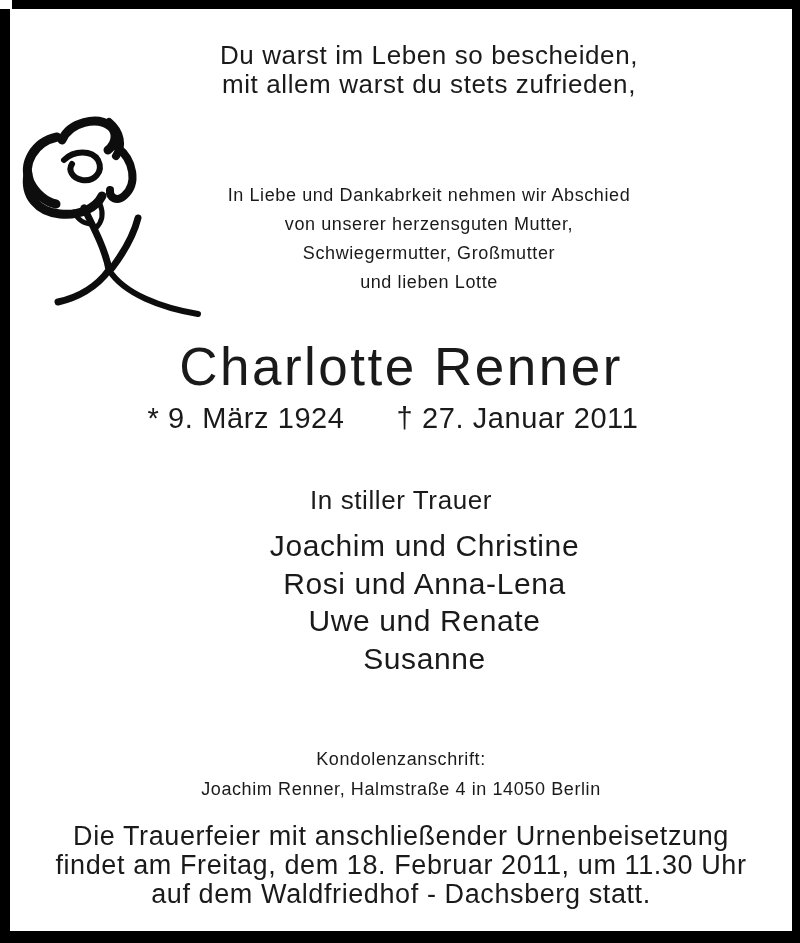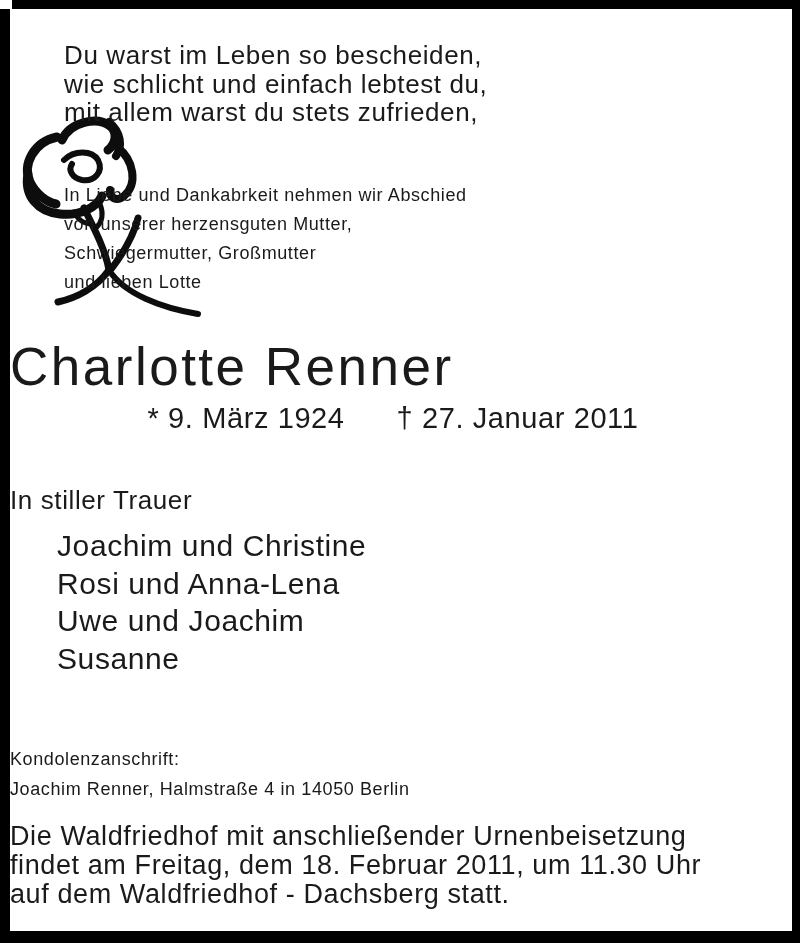--- a/index.html
+++ b/index.html
@@ -19,21 +19,21 @@
   
   .bar{position:absolute;background:var(--frame);}
   .bar-top{left:12px;top:0;right:0;height:9px;}
   .bar-left{left:0;top:9px;bottom:0;width:10px;}
   .bar-right{right:0;top:9px;bottom:0;width:8px;}
   .bar-bottom{left:10px;bottom:0;right:0;height:12px;}
 
   .rose{position:absolute;left:12px;top:112px;width:196px;height:216px;}
   .rose path{fill:none;stroke:#0d0d0d;stroke-linecap:round;stroke-linejoin:round;}
 
-  .block{position:absolute;letter-spacing:0.6px;}
+  .block{position:absolute;text-align:center;letter-spacing:0.6px;}
   .verse{top:41px;left:64px;right:6px;font-size:26px;line-height:28.5px;}
   .intro{top:181px;left:64px;right:6px;font-size:18px;line-height:29px;}
   .name{top:338px;left:10px;right:8px;font-size:53px;line-height:58px;letter-spacing:2.5px;}
   .dates{top:402px;left:10px;right:24px;font-size:29px;line-height:32px;
          display:flex;justify-content:center;gap:52px;}
   .trauer{top:486px;left:10px;right:8px;font-size:26px;line-height:28px;}
   .mourners{top:527px;left:10px;right:8px;font-size:30px;line-height:37.5px;margin-left:47px;}
   .condolence{top:744px;left:10px;right:8px;font-size:18px;line-height:30px;}
   .funeral{top:822px;left:10px;right:8px;font-size:27px;line-height:29px;}
 </style>
@@ -59,21 +59,20 @@
     <path d="M88,92 C92,102 90,110 84,116" stroke-width="5"></path>
 
     <path d="M72,96 C84,120 94,140 97,158" stroke-width="7"></path>
     <path d="M97,158 C112,182 150,196 186,202" stroke-width="6"></path>
     <path d="M97,158 C84,176 64,186 46,190" stroke-width="7"></path>
     <path d="M100,156 C112,140 122,122 126,106" stroke-width="7"></path>
   </svg>
 
   <div class="block verse">
     <div>Du warst im Leben so bescheiden,</div>
-    <div>wie schlicht und einfach lebtest du,</div>
     <div>mit allem warst du stets zufrieden,</div>
   </div>
 
   <div class="block intro">
     <div>In Liebe und Dankabrkeit nehmen wir Abschied</div>
     <div>von unserer herzensguten Mutter,</div>
     <div>Schwiegermutter, Großmutter</div>
     <div>und lieben Lotte</div>
   </div>
 
@@ -82,28 +81,28 @@
   <div class="block dates">
     <span>* 9. März 1924</span>
     <span>† 27. Januar 2011</span>
   </div>
 
   <div class="block trauer">In stiller Trauer</div>
 
   <div class="block mourners">
     <div>Joachim und Christine</div>
     <div>Rosi und Anna-Lena</div>
-    <div>Uwe und Joachim</div>
+    <div>Uwe und Renate</div>
     <div>Susanne</div>
   </div>
 
   <div class="block condolence">
     <div>Kondolenzanschrift:</div>
     <div>Joachim Renner, Halmstraße 4 in 14050 Berlin</div>
   </div>
 
   <div class="block funeral">
-    <div>Die Waldfriedhof mit anschließender Urnenbeisetzung</div>
+    <div>Die Trauerfeier mit anschließender Urnenbeisetzung</div>
     <div>findet am Freitag, dem 18. Februar 2011, um 11.30 Uhr</div>
     <div>auf dem Waldfriedhof - Dachsberg statt.</div>
   </div>
 
 </div>
 
 </body></html>

